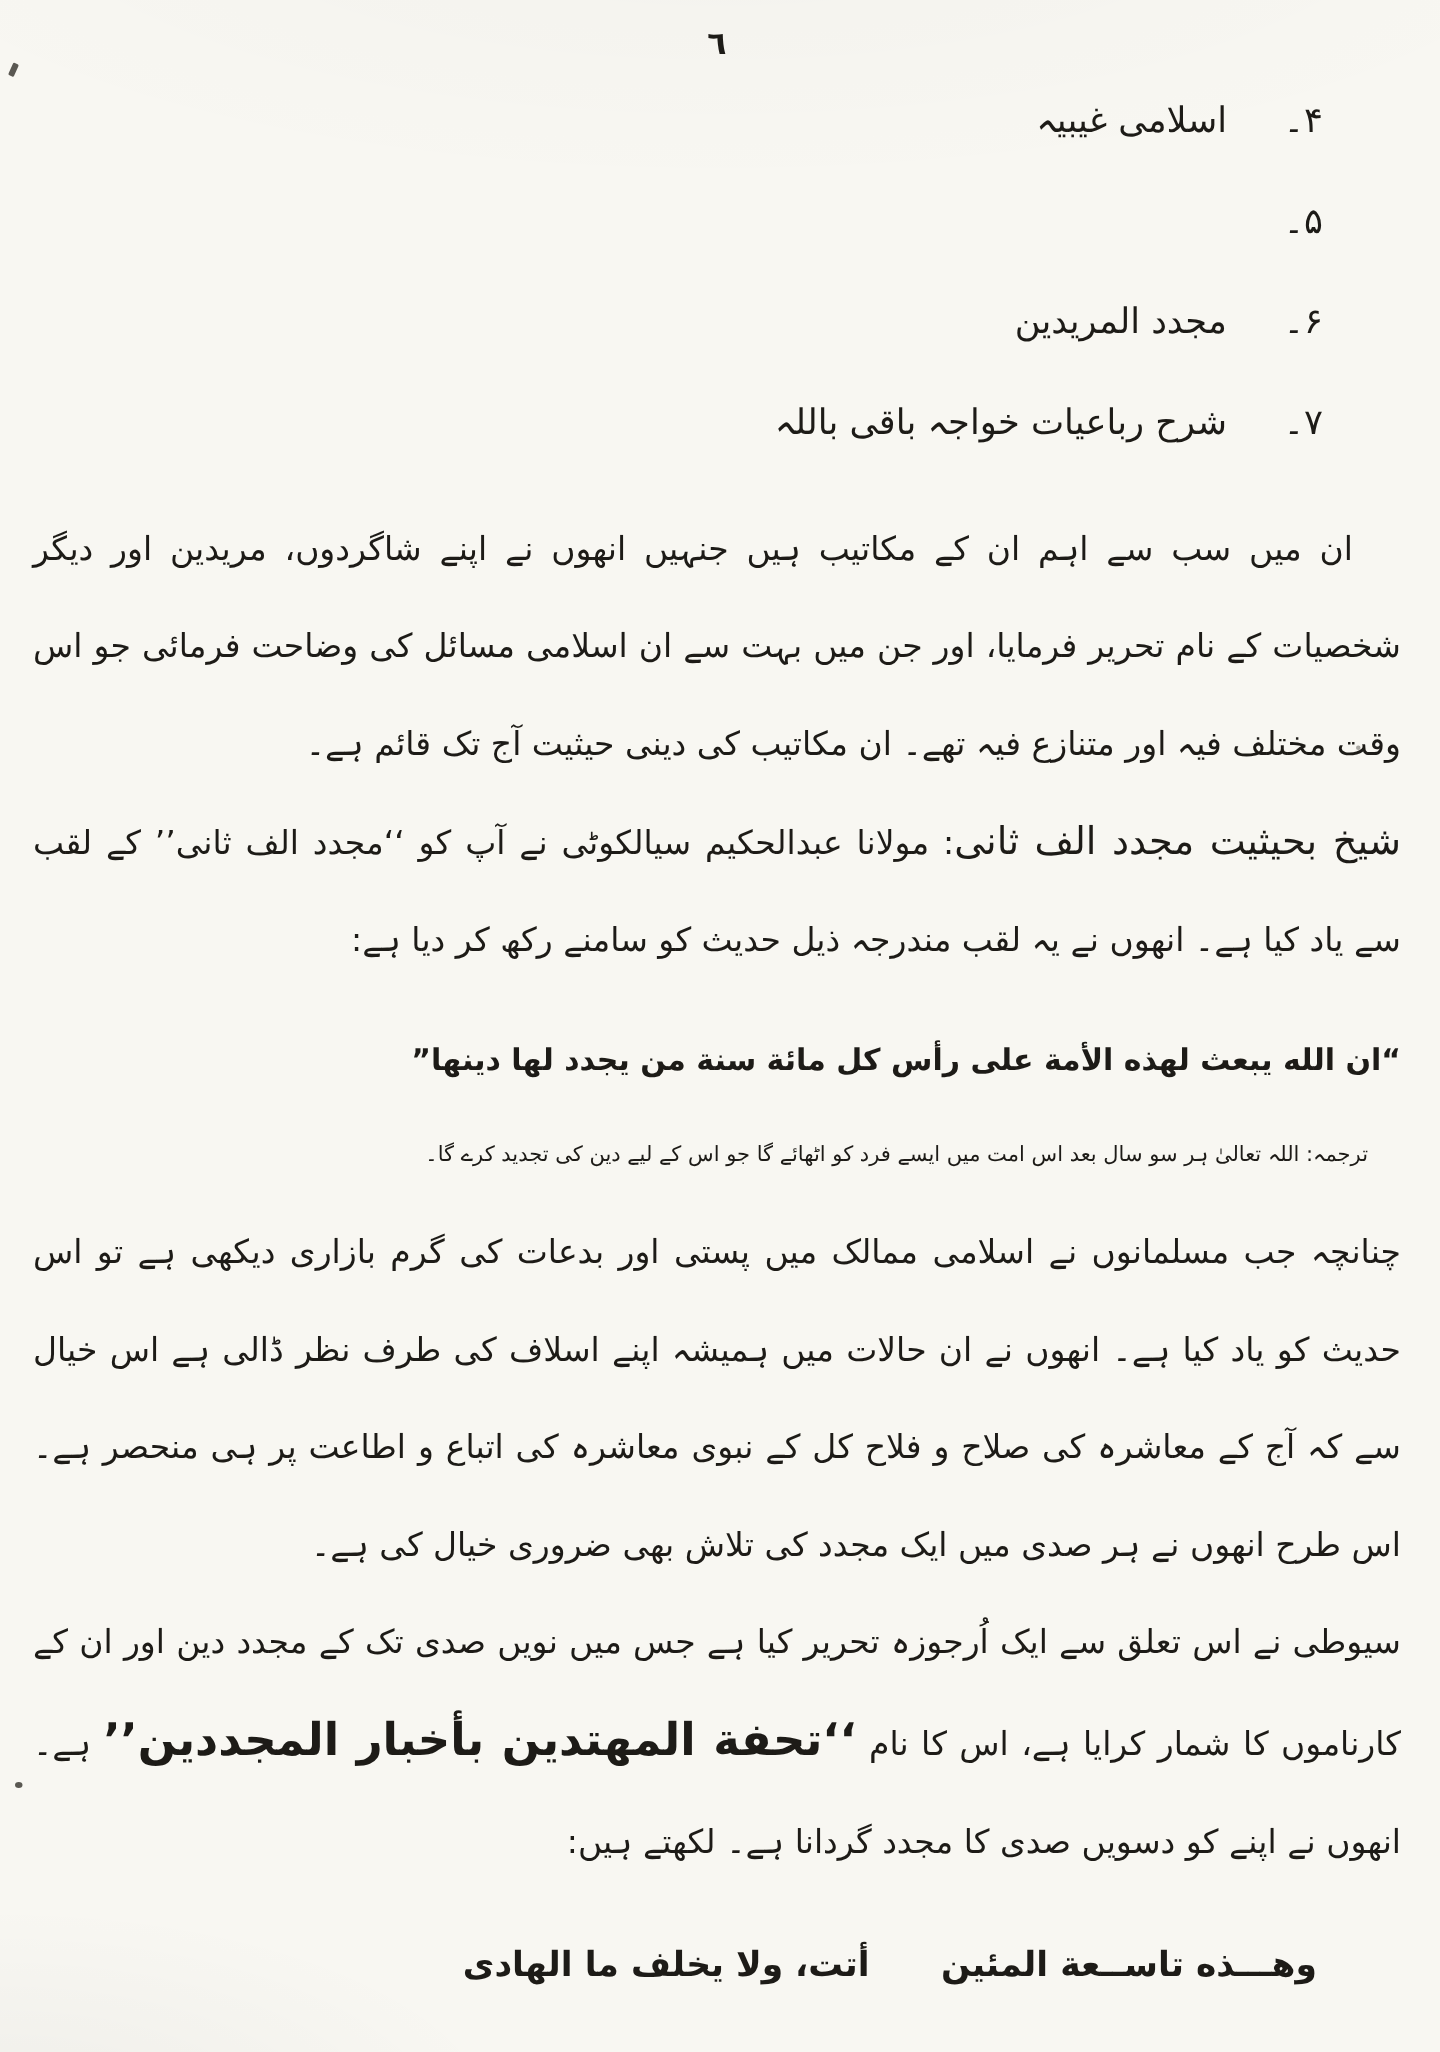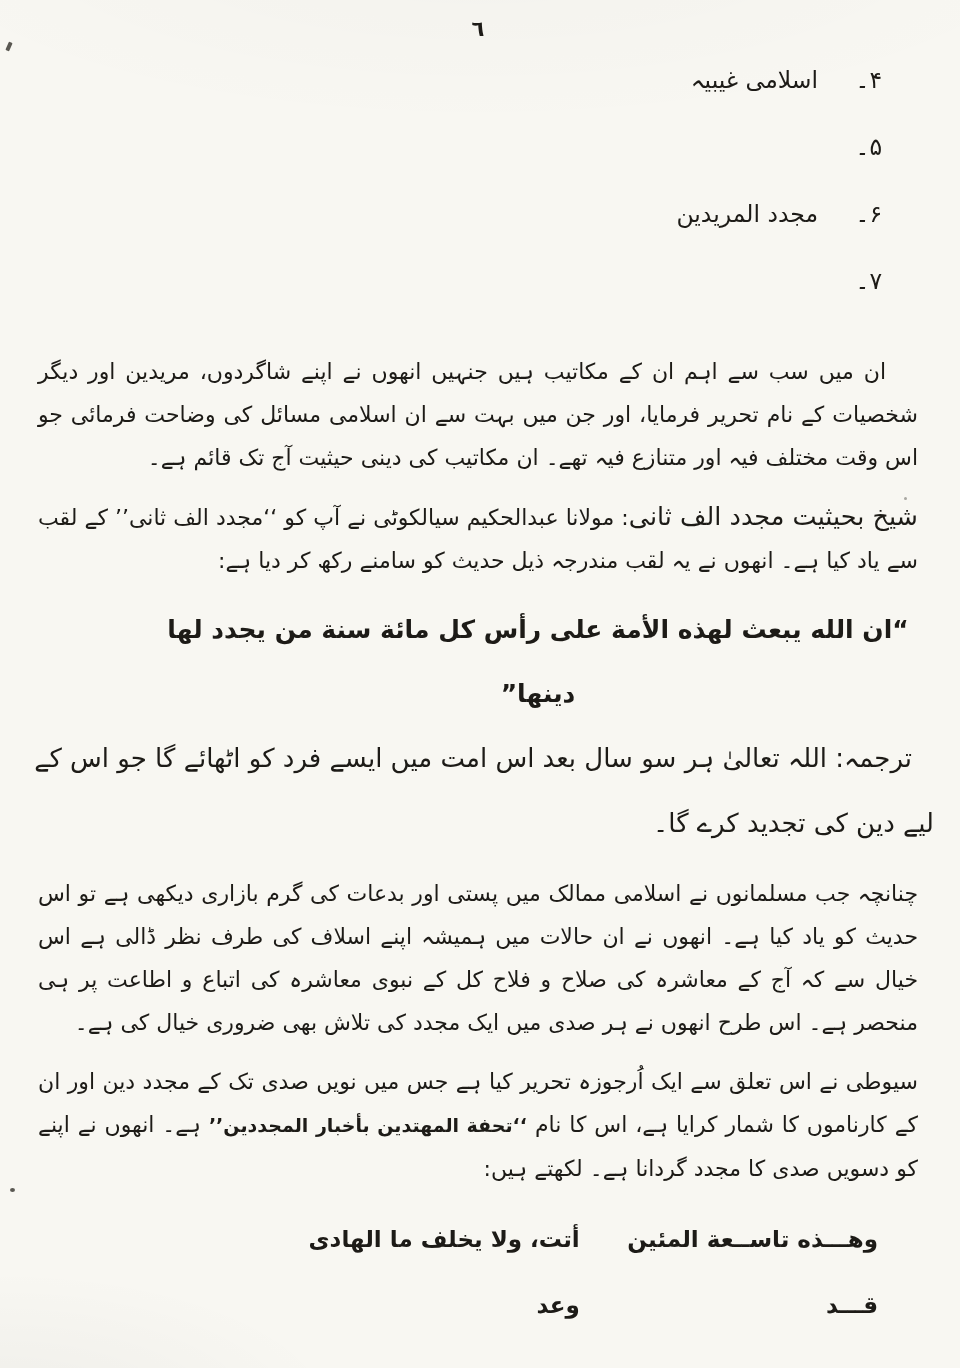--- a/index.html
+++ b/index.html
@@ -39,47 +39,46 @@
     height: 67px;
     padding-right: 52px;
     font-size: 23.5px;
   }
   .work-num { min-width: 34px; }
   
   .para {
     direction: rtl;
     text-align: justify;
     font-size: 22px;
-    line-height: 43px;
-    margin: 16px;
+    line-height: 65px;
+    margin: 0;
   }
   .para.indent { text-indent: 32px; }
   .section-heading {
     font-weight: normal;
     font-size: 25.5px;
     letter-spacing: .5px;
   }
   .hadith {
     direction: rtl;
-    text-align: center;
     font-weight: bold;
-    font-size: 25px;
+    font-size: 20px;
     line-height: 64px;
     margin: 14px 0 0 0;
     padding-left: 120px;
   }
   .translation {
     direction: rtl;
     text-align: right;
-    font-size: 26px;
+    font-size: 14px;
     line-height: 65px;
     margin: 0;
     text-indent: 22px;
   }
-  .book-title { font-weight: bold; font-size: 19px; }
+  .book-title { font-weight: bold; font-size: 30px; }
   
   .verse { margin-top: 16px; }
   .verse-row {
     direction: rtl;
     display: flex;
     justify-content: space-between;
     align-items: baseline;
     padding: 0 56px 0 248px;
     font-weight: bold;
     font-size: 23px;
@@ -113,20 +112,21 @@
     </div>
     <div class="work-item">
       <span class="work-num">۵۔</span>
     </div>
     <div class="work-item">
       <span class="work-num">۶۔</span>
       <span class="work-title">مجدد المریدین</span>
     </div>
     <div class="work-item">
       <span class="work-num">۷۔</span>
+      <span class="work-title">شرح رباعیات خواجہ باقی باللہ</span>
     </div>
   </div>
 
   <p class="para indent">ان میں سب سے اہم ان کے مکاتیب ہیں جنہیں انھوں نے اپنے شاگردوں، مریدین اور دیگر شخصیات کے نام تحریر فرمایا، اور جن میں بہت سے ان اسلامی مسائل کی وضاحت فرمائی جو اس وقت مختلف فیہ اور متنازع فیہ تھے۔ ان مکاتیب کی دینی حیثیت آج تک قائم ہے۔</p>
 
   <p class="para"><span class="section-heading">شیخ بحیثیت مجدد الف ثانی</span><span>: مولانا عبدالحکیم سیالکوٹی نے آپ کو ‘‘مجدد الف ثانی’’ کے لقب سے یاد کیا ہے۔ انھوں نے یہ لقب مندرجہ ذیل حدیث کو سامنے رکھ کر دیا ہے:</span></p>
 
   <p class="hadith">“ان الله يبعث لهذه الأمة على رأس كل مائة سنة من يجدد لها دينها”</p>
 
   <p class="translation">ترجمہ: اللہ تعالیٰ ہر سو سال بعد اس امت میں ایسے فرد کو اٹھائے گا جو اس کے لیے دین کی تجدید کرے گا۔</p>

